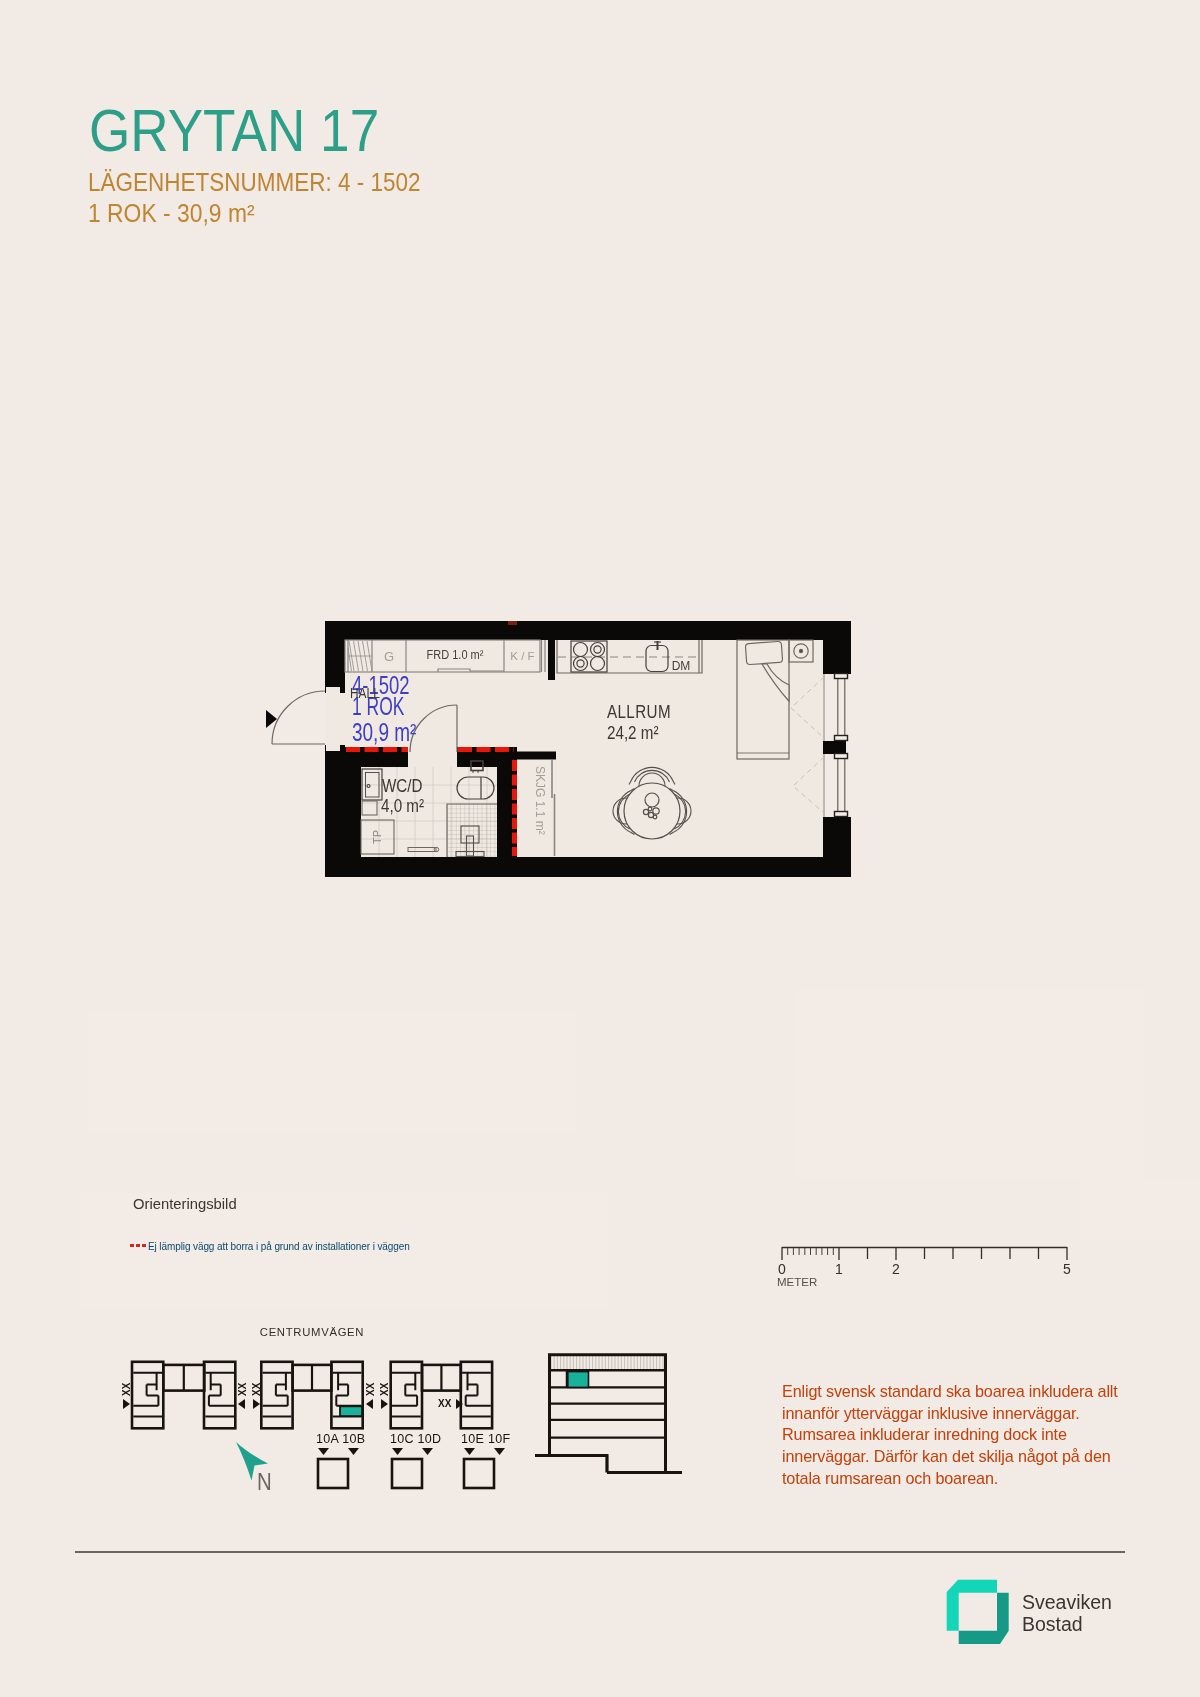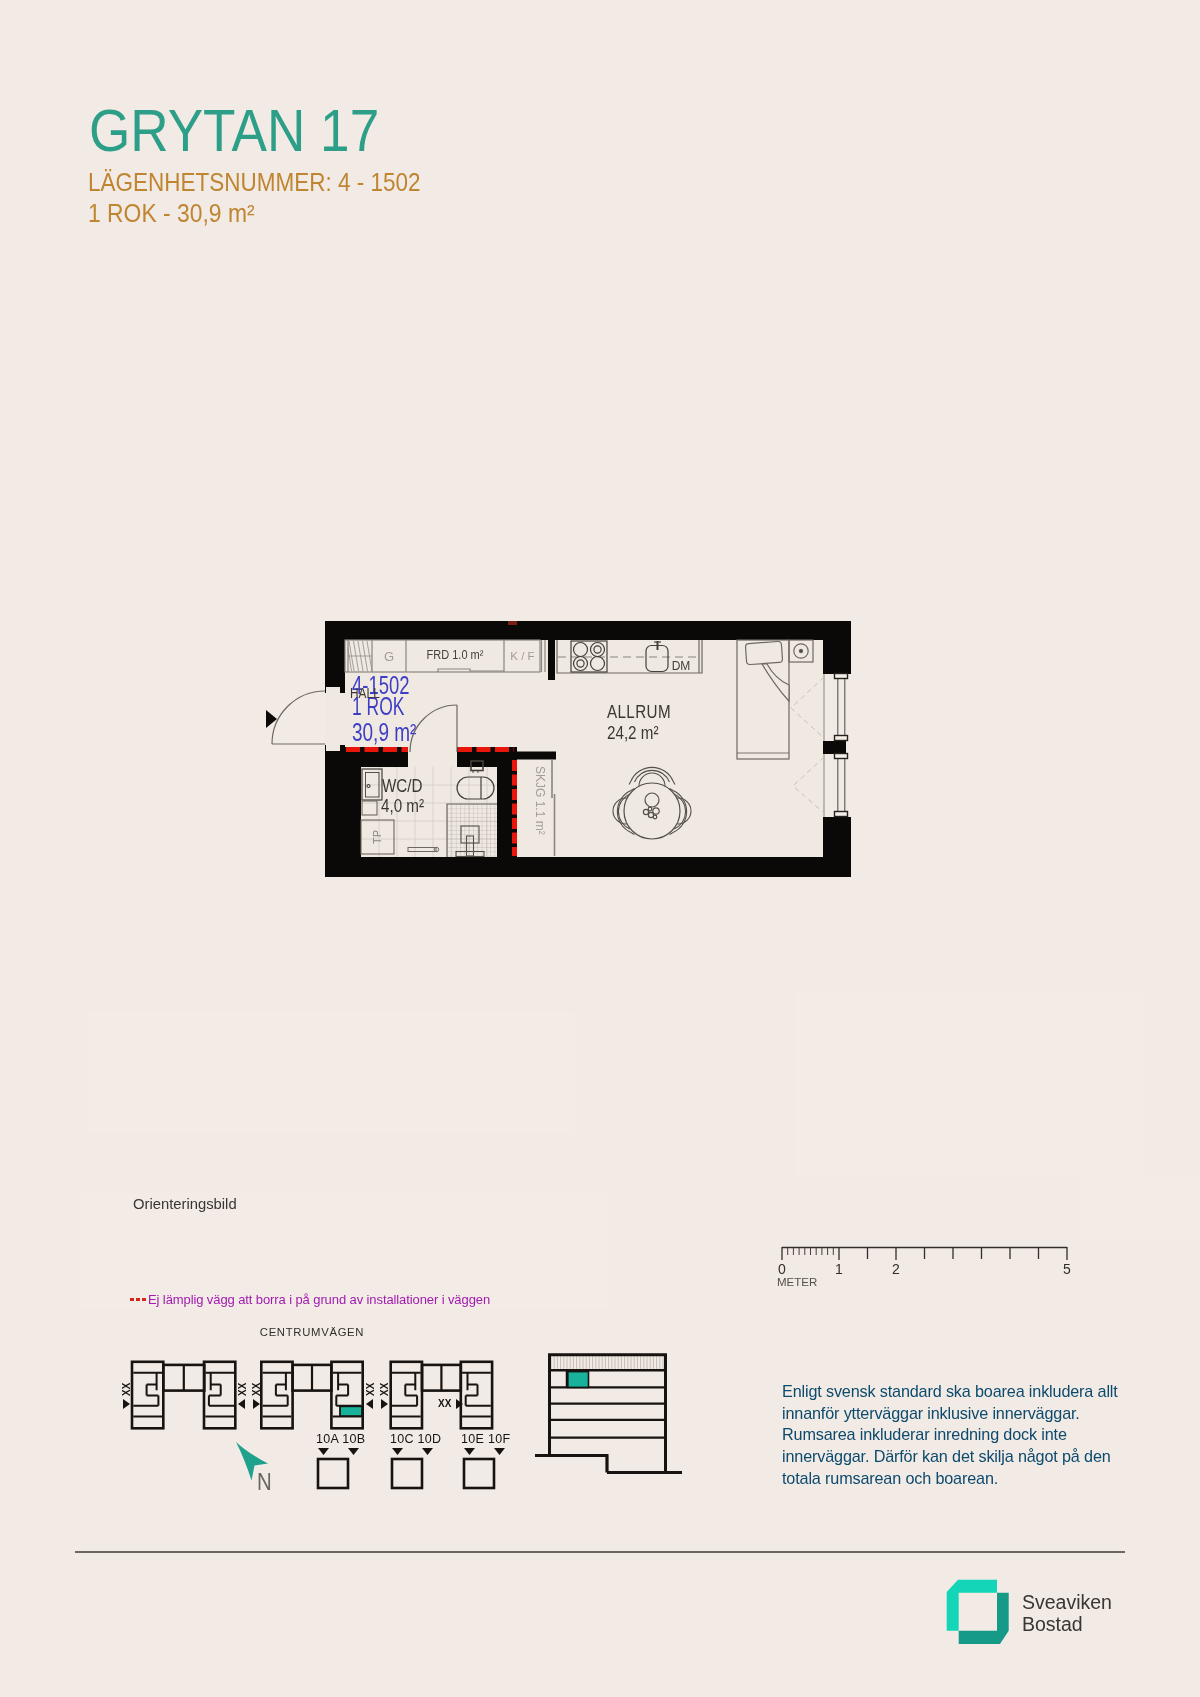--- a/index.html
+++ b/index.html
@@ -253,21 +253,21 @@
   <text transform="translate(381,812) scale(0.8,1)" font-size="19" fill="#3c3733">4,0 m²</text>
 
   <text transform="translate(536,766) rotate(90)" font-size="12" fill="#a39d97">SKJG 1.1 m²</text>
 
   <g stroke="#8a8580" stroke-width="1.6" fill="none">
     <line x1="552" y1="760" x2="552" y2="798"></line>
     <line x1="554.5" y1="794" x2="554.5" y2="856"></line>
   </g>
 </svg>
 
-<div class="abs" style="left:130px;top:1292px;font-size:13px;color:#a21caf;letter-spacing:-0.1px;"><span style="display:inline-block;width:17px;height:3px;background:repeating-linear-gradient(90deg,#d5261b 0 4px,rgba(0,0,0,0) 4px 6px);vertical-align:3px;margin-right:1px;"></span>Ej lämplig vägg att borra i på grund av installationer i väggen</div>
+<div class="abs" style="left:130px;top:1241px;font-size:10px;color:#0c4a6e;letter-spacing:-0.1px;"><span style="display:inline-block;width:17px;height:3px;background:repeating-linear-gradient(90deg,#d5261b 0 4px,rgba(0,0,0,0) 4px 6px);vertical-align:3px;margin-right:1px;"></span>Ej lämplig vägg att borra i på grund av installationer i väggen</div>
 
 <div class="abs" style="left:133px;top:1196px;font-size:14.8px;color:#3a3530;">Orienteringsbild</div>
 
 <svg class="abs" style="left:100px;top:1320px;" width="600" height="180" viewBox="100 1320 600 180">
   <defs>
     <g id="tw" stroke="#171310" fill="none">
       <rect x="0" y="0" width="31.3" height="66.5" stroke-width="2.6"></rect>
       <path stroke-width="2" d="M1.3,10.9 H30 M24.6,10.9 V28.5 M14.6,22.8 H24.6 M14.6,22.8 V33.6 M14.6,33.6 H26.4 M26.4,33.6 V43.9 M1.3,43.9 H26.4 M1.3,54.8 H30"></path>
     </g>
   </defs>
@@ -373,21 +373,21 @@
 
   <g fill="#332e29" font-size="14">
     <text x="778" y="1274">0</text>
     <text x="835" y="1274">1</text>
     <text x="892" y="1274">2</text>
     <text x="1063" y="1274">5</text>
     <text x="777" y="1285.5" font-size="11.5" fill="#55504a">METER</text>
   </g>
 </svg>
 
-<div class="abs" style="left:782px;top:1381px;font-size:16.2px;line-height:21.7px;color:#0c4a6e;letter-spacing:-0.15px;">
+<div class="abs" style="left:782px;top:1381px;font-size:16.2px;line-height:21.7px;color:#c2410c;letter-spacing:-0.15px;">
 Enligt svensk standard ska boarea inkludera allt<br>
 innanför ytterväggar inklusive innerväggar.<br>
 Rumsarea inkluderar inredning dock inte<br>
 innerväggar. Därför kan det skilja något på den<br>
 totala rumsarean och boarean.
 </div>
 
 <div class="abs" style="left:75px;top:1551px;width:1050px;height:2px;background:#6b6660;"></div>
 
 <svg class="abs" style="left:940px;top:1572px;" width="220" height="80" viewBox="940 1572 220 80">

